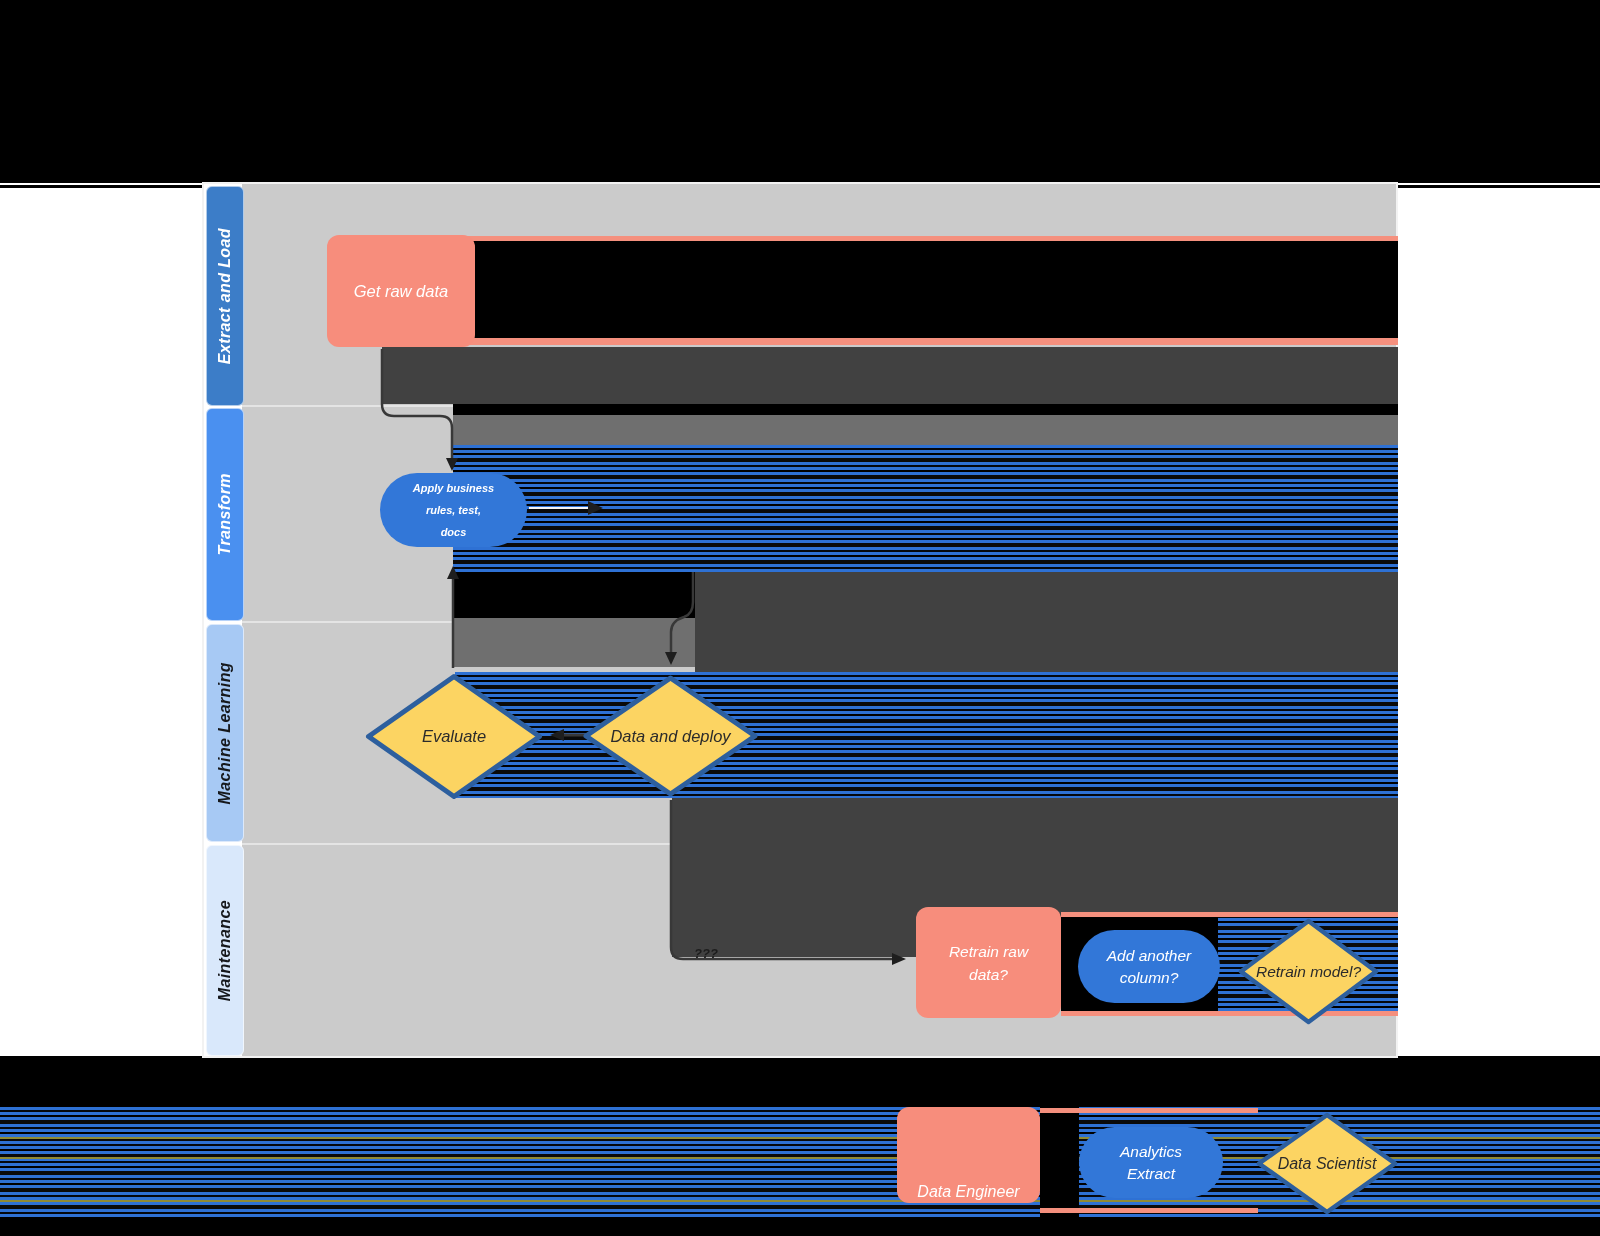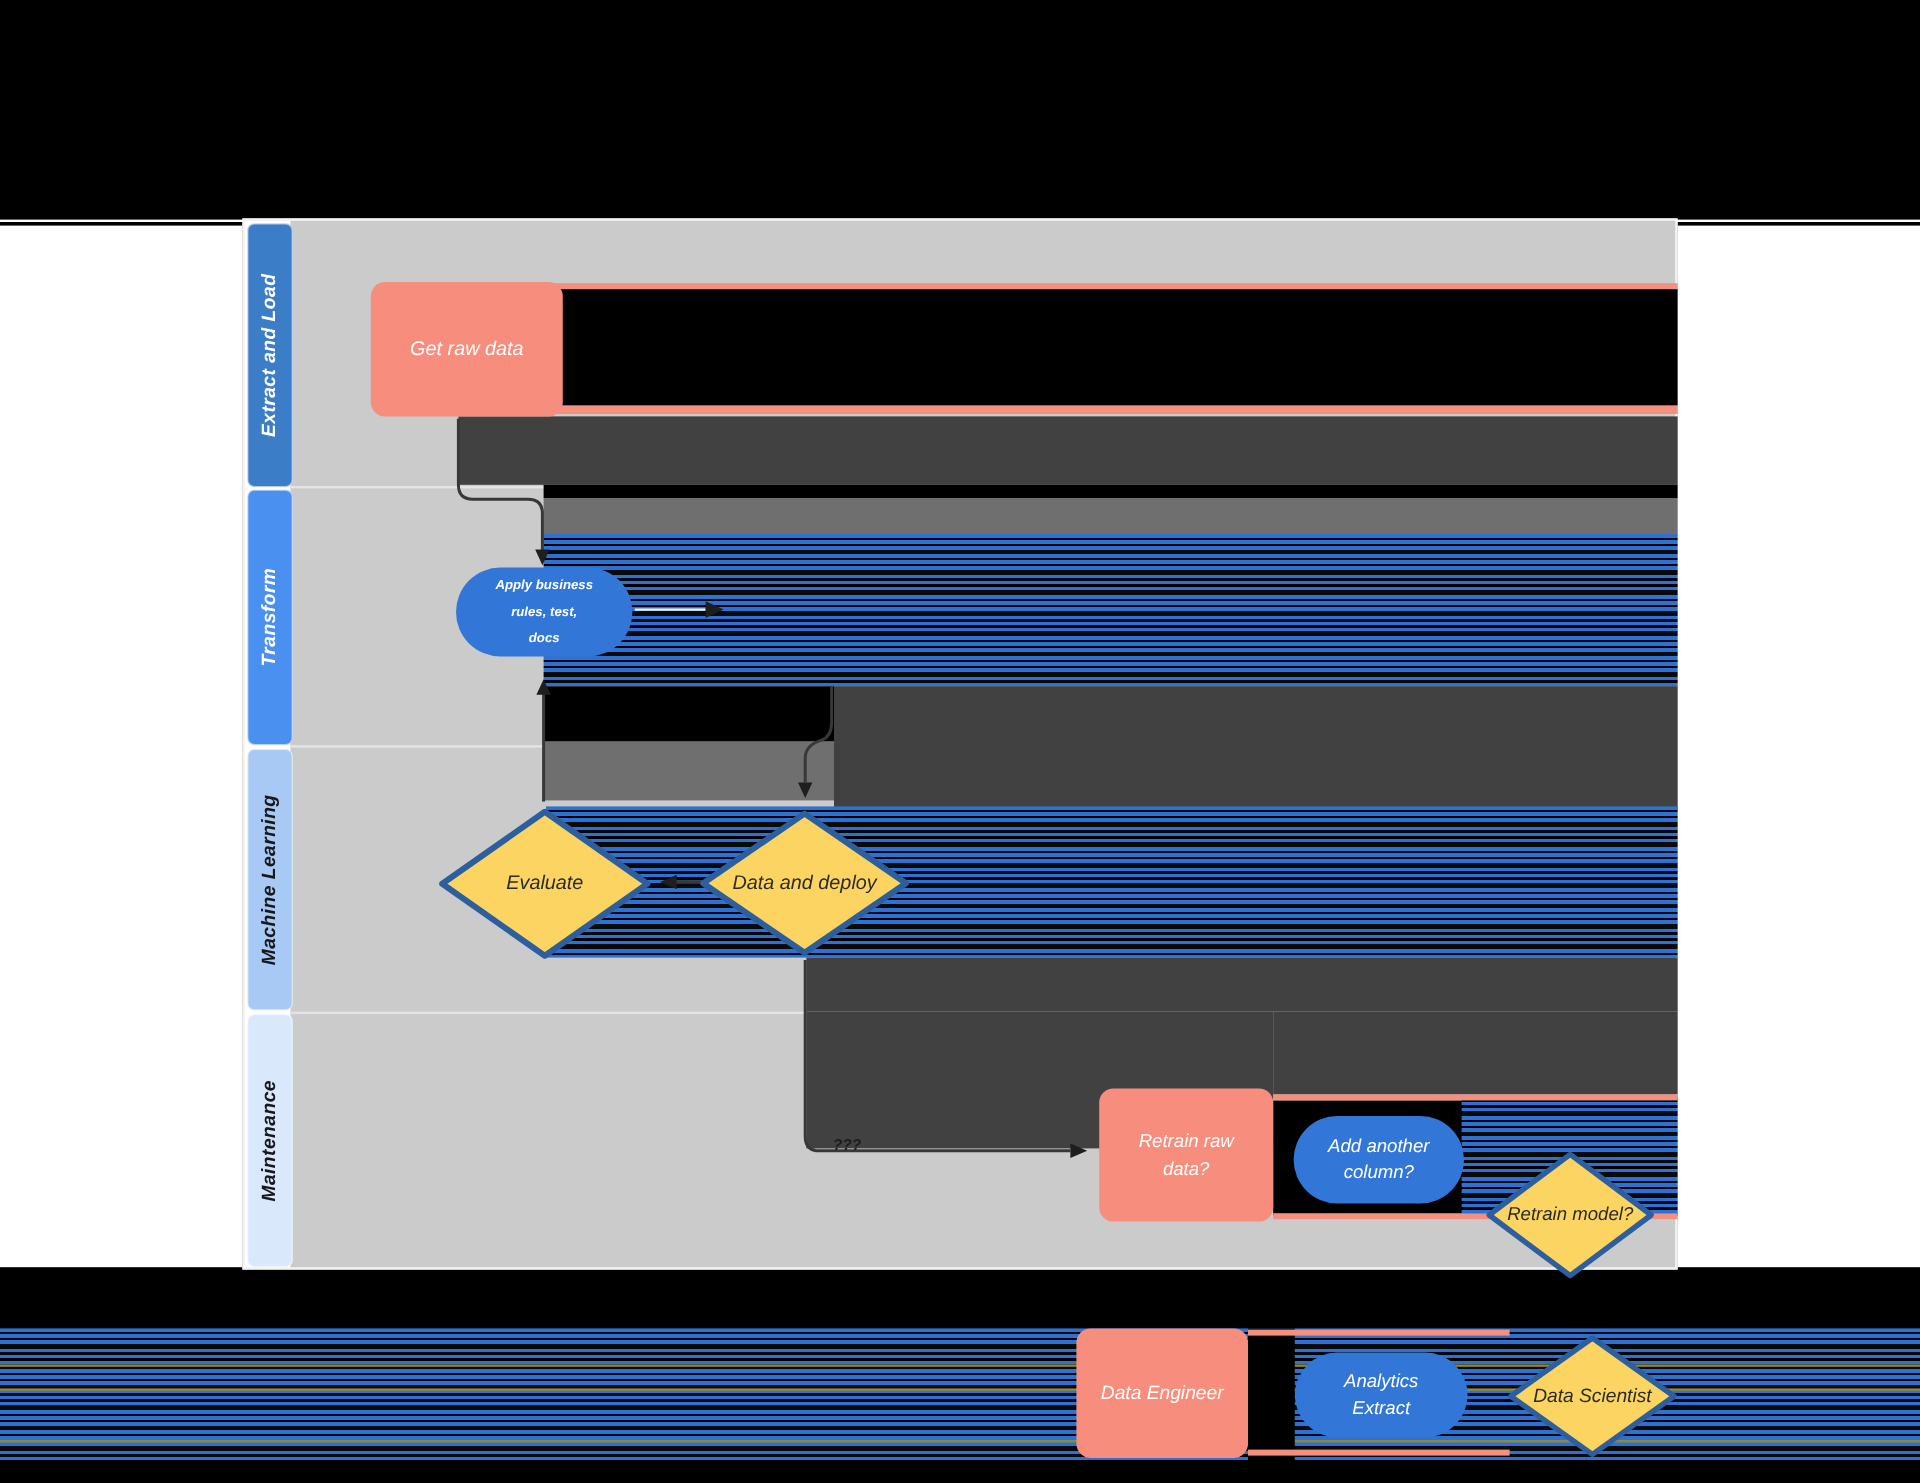--- a/index.html
+++ b/index.html
@@ -115,21 +115,21 @@
       <polygon points="588,501 588,515 603,508"></polygon>
       <polygon points="447,579 459,579 453,566"></polygon>
       <polygon points="665,652 677,652 671,665"></polygon>
       <polygon points="892,953 892,965 906,959"></polygon>
       <polygon points="564,729 564,741 550,735"></polygon>
     </g>
   </svg>
 
   <div class="abs conn-label" style="left:694px;top:946px;">???</div>
 
-  <div class="abs node node-rect" style="left:309px;top:235px;width:160px;height:112px;font-size:16.5px;">
+  <div class="abs node node-rect" style="left:327px;top:235px;width:148px;height:112px;font-size:16.5px;">
     <span>Get raw data</span>
   </div>
 
   <div class="abs node node-stadium" style="left:380px;top:473px;width:147px;height:74px;font-size:11px;font-weight:bold;">
     <span>Apply business
 rules, test,
 docs</span>
   </div>
 
 
@@ -150,36 +150,36 @@
   <div class="abs node node-rect" style="left:916px;top:907px;width:145px;height:111px;">
     <span>Retrain raw
 data?</span>
   </div>
 
   <div class="abs node node-stadium" style="left:1078px;top:930px;width:142px;height:73px;font-size:15.5px;justify-content:center;">
     <span>Add another
 column?</span>
   </div>
 
-  <div class="abs node-diamond" style="left:1238px;top:918px;width:141px;height:107px;margin-top:41px;">
+  <div class="abs node-diamond" style="left:1238px;top:918px;width:141px;height:107px;">
     <svg width="141" height="107">
       <polygon points="70.5,3 138,53.5 70.5,104 3,53.5" fill="#fcd462" stroke="#2d5f9e" stroke-width="4.5" stroke-linejoin="round"></polygon>
     </svg>
     <div class="diamond-label" style="font-size:15.5px;">Retrain model?</div>
   </div>
 
   <div class="abs stripes" style="left:0;top:1107px;width:1600px;height:110px;"></div>
   <div class="abs" style="left:0;top:1137px;width:1600px;height:2px;background:#8f8a35;"></div>
   <div class="abs" style="left:0;top:1157px;width:1600px;height:2px;background:#8f8a35;"></div>
   <div class="abs" style="left:0;top:1200px;width:1600px;height:2px;background:#8f8a35;"></div>
   <div class="abs" style="left:1040px;top:1107px;width:39px;height:110px;background:#000;"></div>
   <div class="abs" style="left:1040px;top:1108px;width:218px;height:5px;background:#f5907e;"></div>
   <div class="abs" style="left:1040px;top:1208px;width:218px;height:5px;background:#f5907e;"></div>
 
-  <div class="abs node node-rect" style="left:897px;top:1107px;width:143px;height:108px;font-size:16px;">
+  <div class="abs node node-rect" style="left:897px;top:1107px;width:143px;height:96px;font-size:16px;align-items:flex-end;">
     <span>Data Engineer</span>
   </div>
 
   <div class="abs node node-stadium" style="left:1079px;top:1127px;width:144px;height:71px;font-size:15.5px;">
     <span>Analytics
 Extract</span>
   </div>
 
   <div class="abs node-diamond" style="left:1256px;top:1112px;width:142px;height:103px;">
     <svg width="142" height="103">

